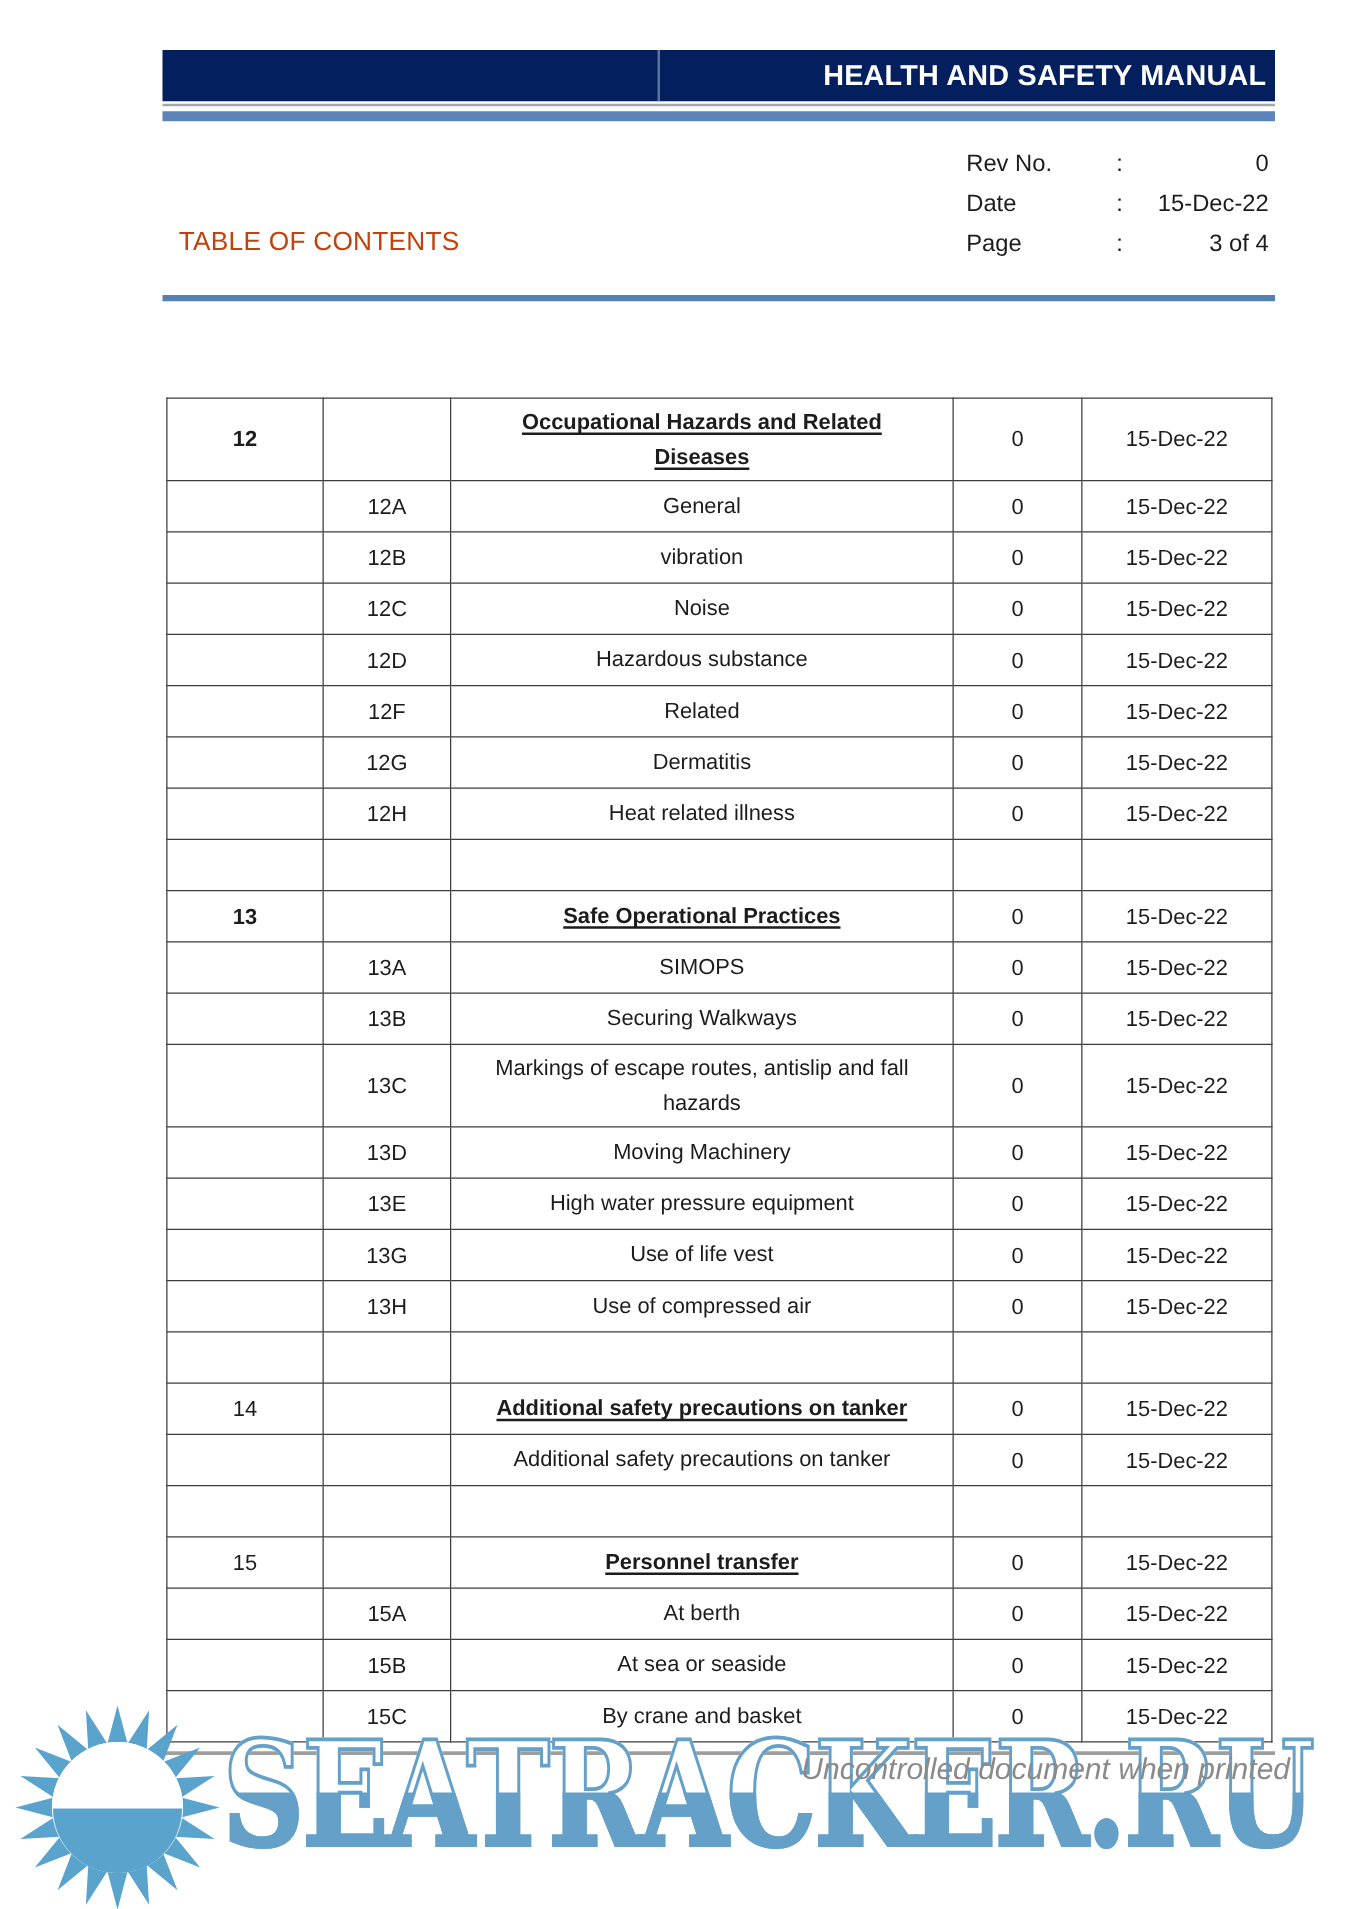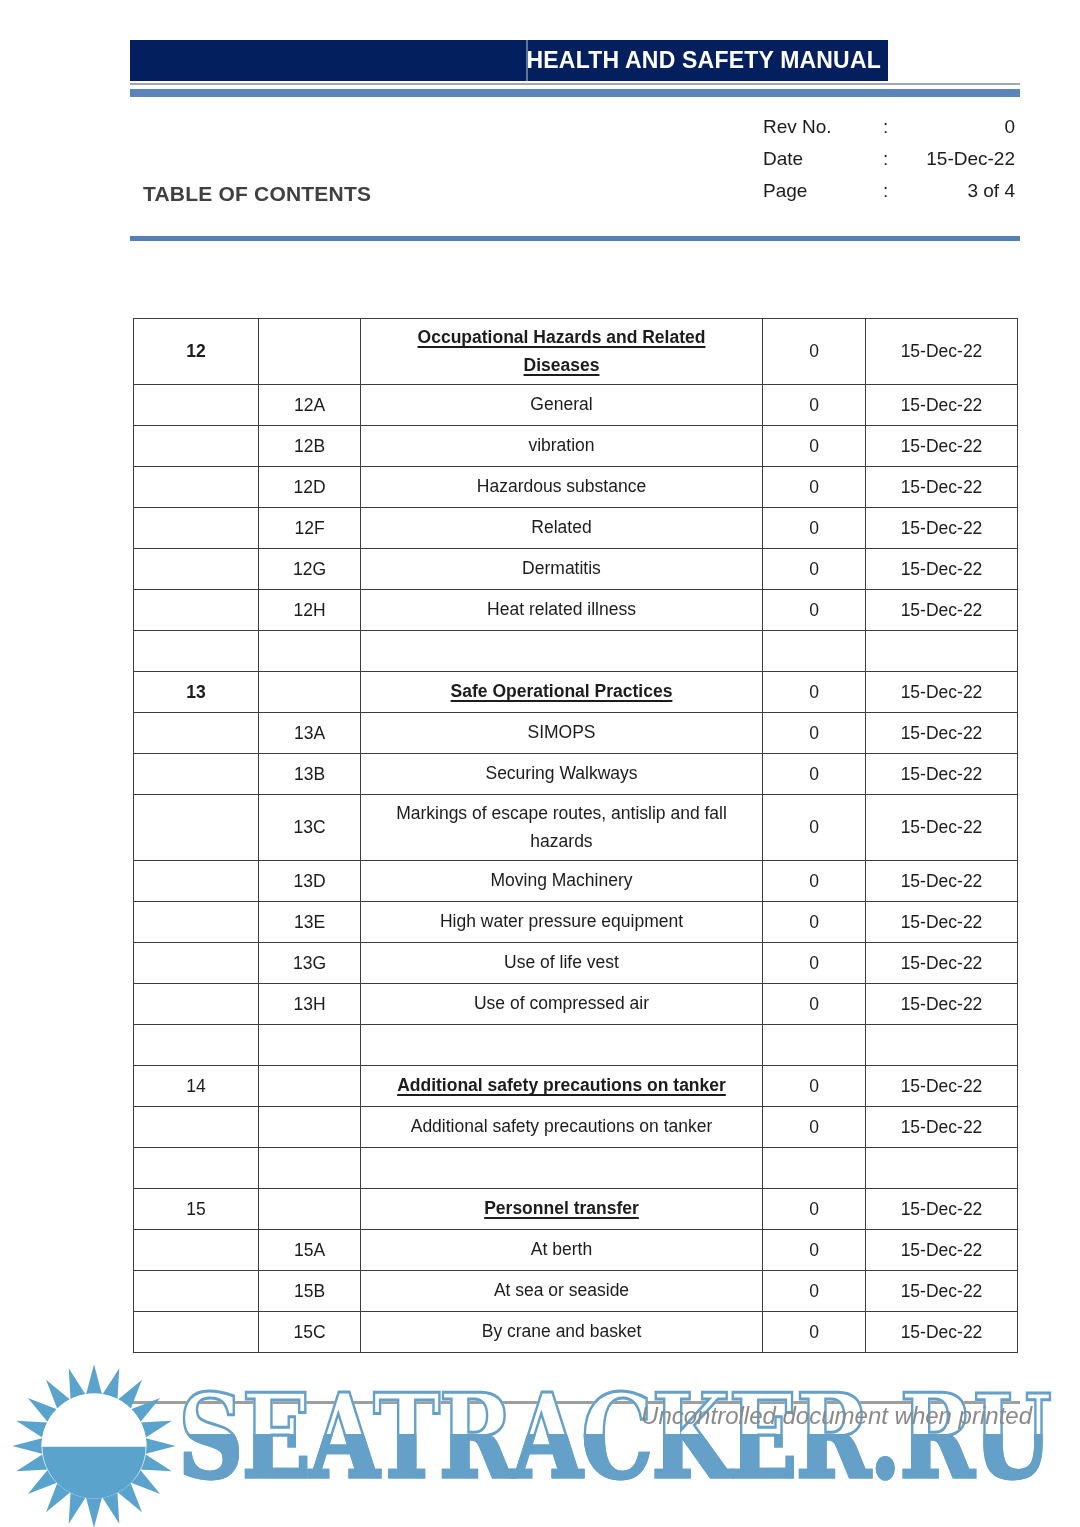--- a/index.html
+++ b/index.html
@@ -6,44 +6,44 @@
   .page{
     position:relative;
     width:1080px;height:1527px;
     background:#ffffff;
     overflow:hidden;
     font-family:"Liberation Sans", sans-serif;
     color:#1c1c1c;
   }
   
   .header-bar{
-    position:absolute;left:130px;top:40px;width:758px;height:41px;
+    position:absolute;left:130px;top:40px;width:890px;height:41px;
     background:#031f5e;
     display:flex;align-items:center;justify-content:flex-end;
   }
   .header-divider{
     position:absolute;left:396px;top:0;width:2px;height:100%;
     background:#7388ab;opacity:.8;
   }
   .header-title{
     color:#ffffff;font-weight:bold;font-size:23px;letter-spacing:.2px;
     padding-right:7px;white-space:nowrap;
   }
   .rule-thin{position:absolute;left:130px;top:83px;width:890px;height:2px;background:#a3a8ae;}
   .rule-blue{position:absolute;left:130px;top:89px;width:890px;height:8px;background:#5b84b8;}
   
   .meta{position:absolute;left:763px;top:116px;width:252px;font-size:19px;}
-  .meta-row{display:flex;height:32px;}
+  .meta-row{display:flex;height:32px;align-items:center;margin-left:10px;}
   .meta-label{width:120px;}
   .meta-colon{width:18px;}
   .meta-value{flex:1;text-align:right;}
   
   .toc-title{
     position:absolute;left:143px;top:182px;
-    font-size:21px;font-weight:bold;letter-spacing:.2px;color:#404040;
+    font-size:21px;font-weight:normal;letter-spacing:.2px;color:#c2410c;
   }
   .toc-rule{position:absolute;left:130px;top:236px;width:890px;height:5px;background:#567fb3;}
   
   table.toc{
     position:absolute;left:133px;top:270px;
     width:884px;border-collapse:collapse;table-layout:fixed;margin-top:48px;
   }
   table.toc td{
     border:1.5px solid #3d3d3d;
     height:38px;padding:1px 5px;
@@ -138,20 +138,27 @@
         </tr>
         <tr>
           <td class="num"><span></span></td>
           <td class="code"><span>12B</span></td>
           <td class="title"><span>vibration</span></td>
           <td class="rev"><span>0</span></td>
           <td class="date"><span>15-Dec-22</span></td>
         </tr>
         <tr>
           <td class="num"><span></span></td>
+          <td class="code"><span>12C</span></td>
+          <td class="title"><span>Noise</span></td>
+          <td class="rev"><span>0</span></td>
+          <td class="date"><span>15-Dec-22</span></td>
+        </tr>
+        <tr>
+          <td class="num"><span></span></td>
           <td class="code"><span>12D</span></td>
           <td class="title"><span>Hazardous substance</span></td>
           <td class="rev"><span>0</span></td>
           <td class="date"><span>15-Dec-22</span></td>
         </tr>
         <tr>
           <td class="num"><span></span></td>
           <td class="code"><span>12F</span></td>
           <td class="title"><span>Related</span></td>
           <td class="rev"><span>0</span></td>

